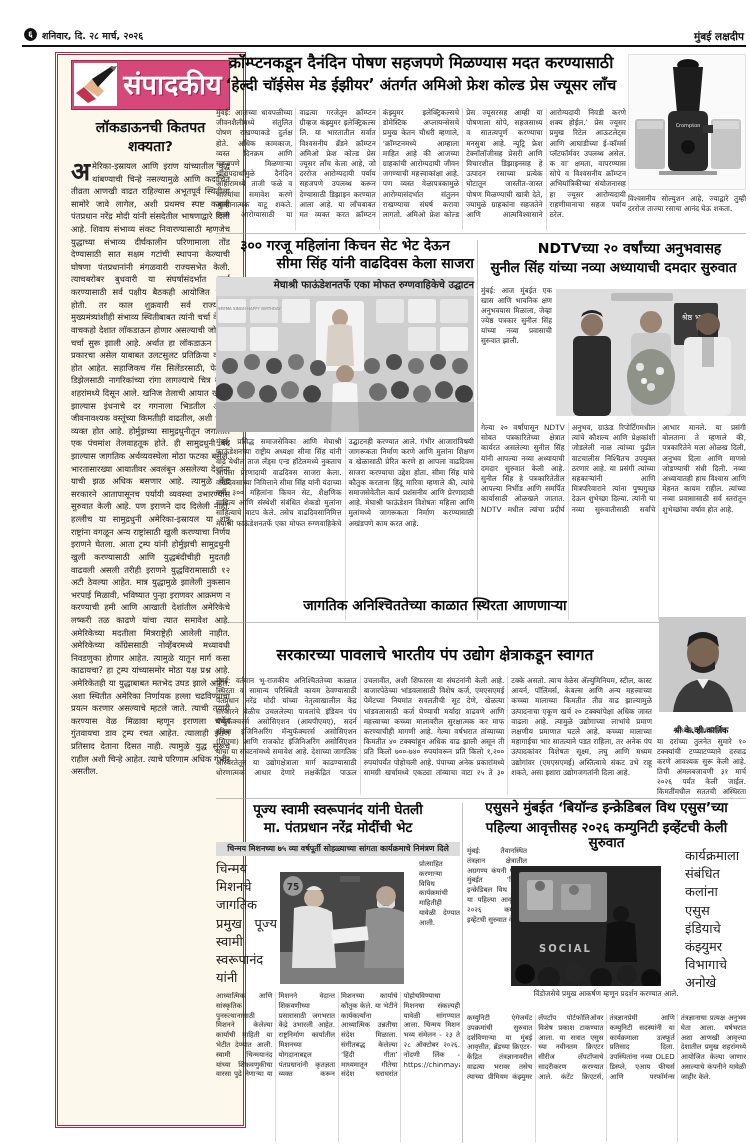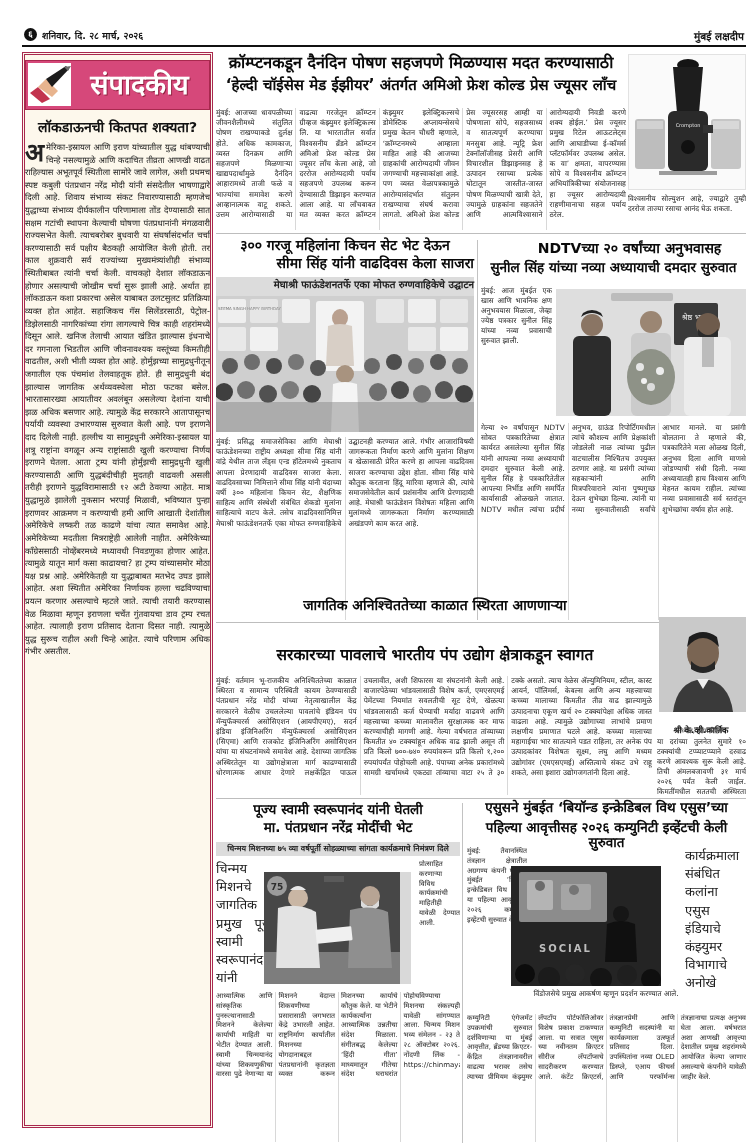--- a/index.html
+++ b/index.html
@@ -16,21 +16,21 @@
   .hdiv{height:1px;background:#9a9a9a;opacity:.65;}
   .vdiv{width:1px;background:#a8a8a8;opacity:.7;}
   .photo{background:#d9d9d9;overflow:hidden;}
   .cap{font-size:7.2px;line-height:1.35;text-align:justify;color:#1c1c1c;overflow:hidden;}
   
   #pgbadge{width:13px;height:13px;border-radius:50%;background:#111;color:#fff;font-size:8.5px;
            text-align:center;line-height:13px;font-weight:bold;}
   #date{font-size:9.5px;font-weight:bold;color:#111;}
   #masthead{font-size:10.5px;font-weight:bold;color:#111;}
   
-  #edbox{border:3px double #a8284e;background:#fdf8ec;padding:5px 0;}
+  #edbox{border:3px double #a8284e;background:#fdf8ec;padding:5px 13px;margin-left:33px;}
   #edbanner{position:relative;height:48px;background:#d6487a;border:1px solid #a8284e;}
   #edbanner .title{position:absolute;left:46px;right:2px;top:4px;text-align:center;
       font-size:27px;font-weight:bold;color:#ffffff;text-shadow:1px 1px 0 #8f1f3e;}
   #handbox{position:absolute;left:2px;top:2px;width:43px;height:43px;background:#fff;}
   #edheadline{font-size:14px;font-weight:bold;text-align:center;color:#111;margin:7px 0 5px;}
   #edbody{font-size:8.3px;line-height:1.52;text-align:justify;color:#222;height:952px;overflow:hidden;}
   #edbody .dropcap{float:left;font-size:25px;line-height:0.9;font-weight:bold;color:#222;
       margin:1px 2px 0 0;}
 </style>
 </head>
@@ -197,21 +197,21 @@
   <div class="abs" style="left:655px;top:726px;width:92px;font-size:7px;text-align:center;color:#333;">अध्यक्ष, आयपीएमए</div>
   <div class="abs body-txt" style="left:657px;top:737px;width:89px;height:58px;font-size:7.2px;">या दरांच्या तुलनेत सुमारे १० टक्क्यांची टप्प्याटप्प्याने दरवाढ करणे आवश्यक सुरू केली आहे. तिची अंमलबजावणी ३१ मार्च २०२६ पर्यंत केली जाईल. किमतींमधील सततची अस्थिरता आणि पुरवठ्यातील अनिश्चितता लक्षात घेता, एप्रिल २०२६ पासून ही मागणी करणे आवश्यक ठरणार आहे.</div>
 
   <div class="abs hdiv" style="left:216px;top:798px;width:530px;"></div>
 
   <div class="abs hl" style="left:216px;top:802px;width:244px;font-size:13.5px;">पूज्य स्वामी स्वरूपानंद यांनी घेतली</div>
   <div class="abs hl" style="left:216px;top:820px;width:244px;font-size:13.5px;">मा. पंतप्रधान नरेंद्र मोदींची भेट</div>
   <div class="abs subhead" style="left:216px;top:842px;width:244px;height:14px;font-size:7.9px;line-height:14px;">चिन्मय मिशनच्या ७५ व्या वर्षपूर्ती सोहळ्याच्या सांगता कार्यक्रमाचे निमंत्रण दिले</div>
   <div class="abs body-txt" style="left:216px;top:860px;width:61px;height:128px;font-size:13px;">चिन्मय मिशनचे जागतिक प्रमुख पूज्य स्वामी स्वरूपानंद यांनी नुकतीच मा. पंतप्रधान नरेंद्र मोदी यांची भेट घेतली. चिन्मय मिशनच्या ७५ व्या वर्षपूर्ती सोहळ्याच्या सांगता कार्यक्रमाचे निमंत्रण त्यांनी यावेळी दिले.</div>
 
-  <div class="abs photo" style="left:264px;top:872px;width:147px;height:112px;">
+  <div class="abs photo" style="left:280px;top:872px;width:124px;height:112px;">
     <svg width="136" height="112" viewBox="0 0 136 112">
       <rect x="0" y="0" width="136" height="112" fill="#474747"></rect>
       <rect x="0" y="80" width="136" height="32" fill="#7d7d7d"></rect>
       <circle cx="13" cy="14" r="10" fill="#9b9b9b"></circle>
       <text x="13" y="18" font-size="9" font-weight="bold" fill="#2d2d2d" text-anchor="middle">75</text>
       <g>
         <circle cx="34" cy="26" r="10" fill="#c9b6a4"></circle>
         <path d="M26,18 Q34,10 42,18 Z" fill="#e8e8e8"></path>
         <path d="M14,36 Q34,30 52,40 L56,96 L12,96 Z" fill="#e3e3e3"></path>
       </g>

